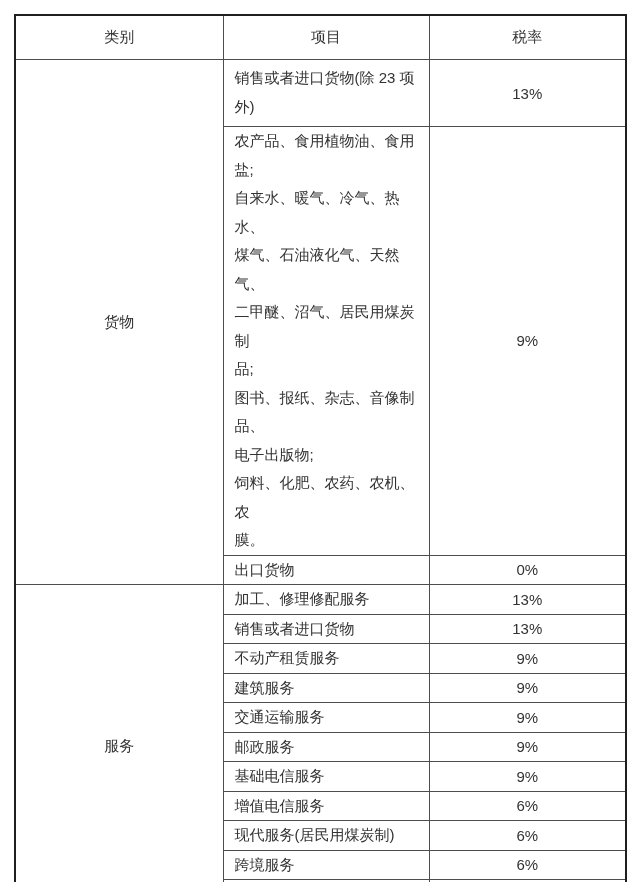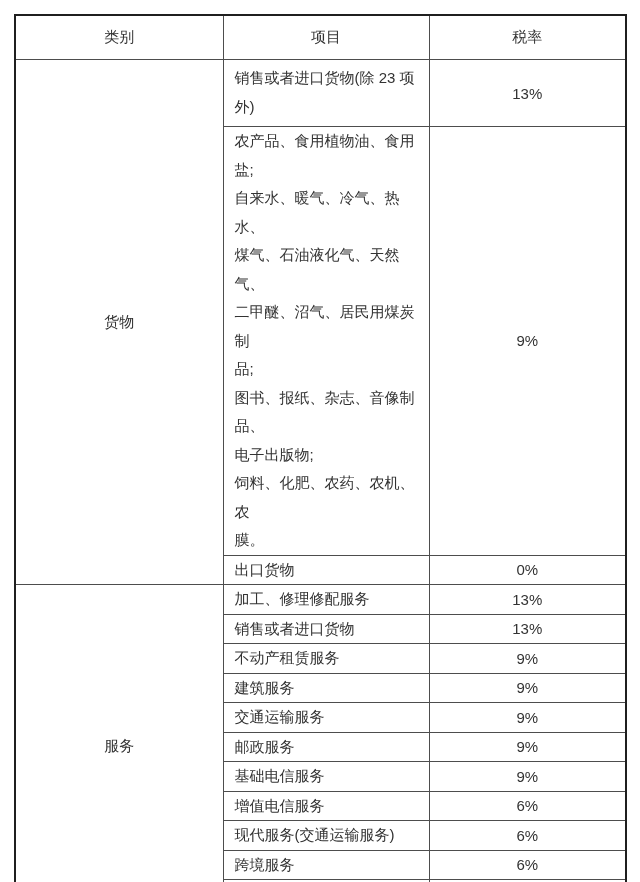--- a/index.html
+++ b/index.html
@@ -111,21 +111,21 @@
       </tr>
       <tr>
         <td class="item-cell">基础电信服务</td>
         <td class="rate-cell">9%</td>
       </tr>
       <tr>
         <td class="item-cell">增值电信服务</td>
         <td class="rate-cell">6%</td>
       </tr>
       <tr>
-        <td class="item-cell">现代服务(交通运输服务)</td>
+        <td class="item-cell">现代服务(居民用煤炭制)</td>
         <td class="rate-cell">6%</td>
       </tr>
       <tr>
         <td class="item-cell">跨境服务</td>
         <td class="rate-cell">6%</td>
       </tr>
       <tr>
         <td class="item-cell">跨境服务</td>
         <td class="rate-cell">0%</td>
       </tr>

